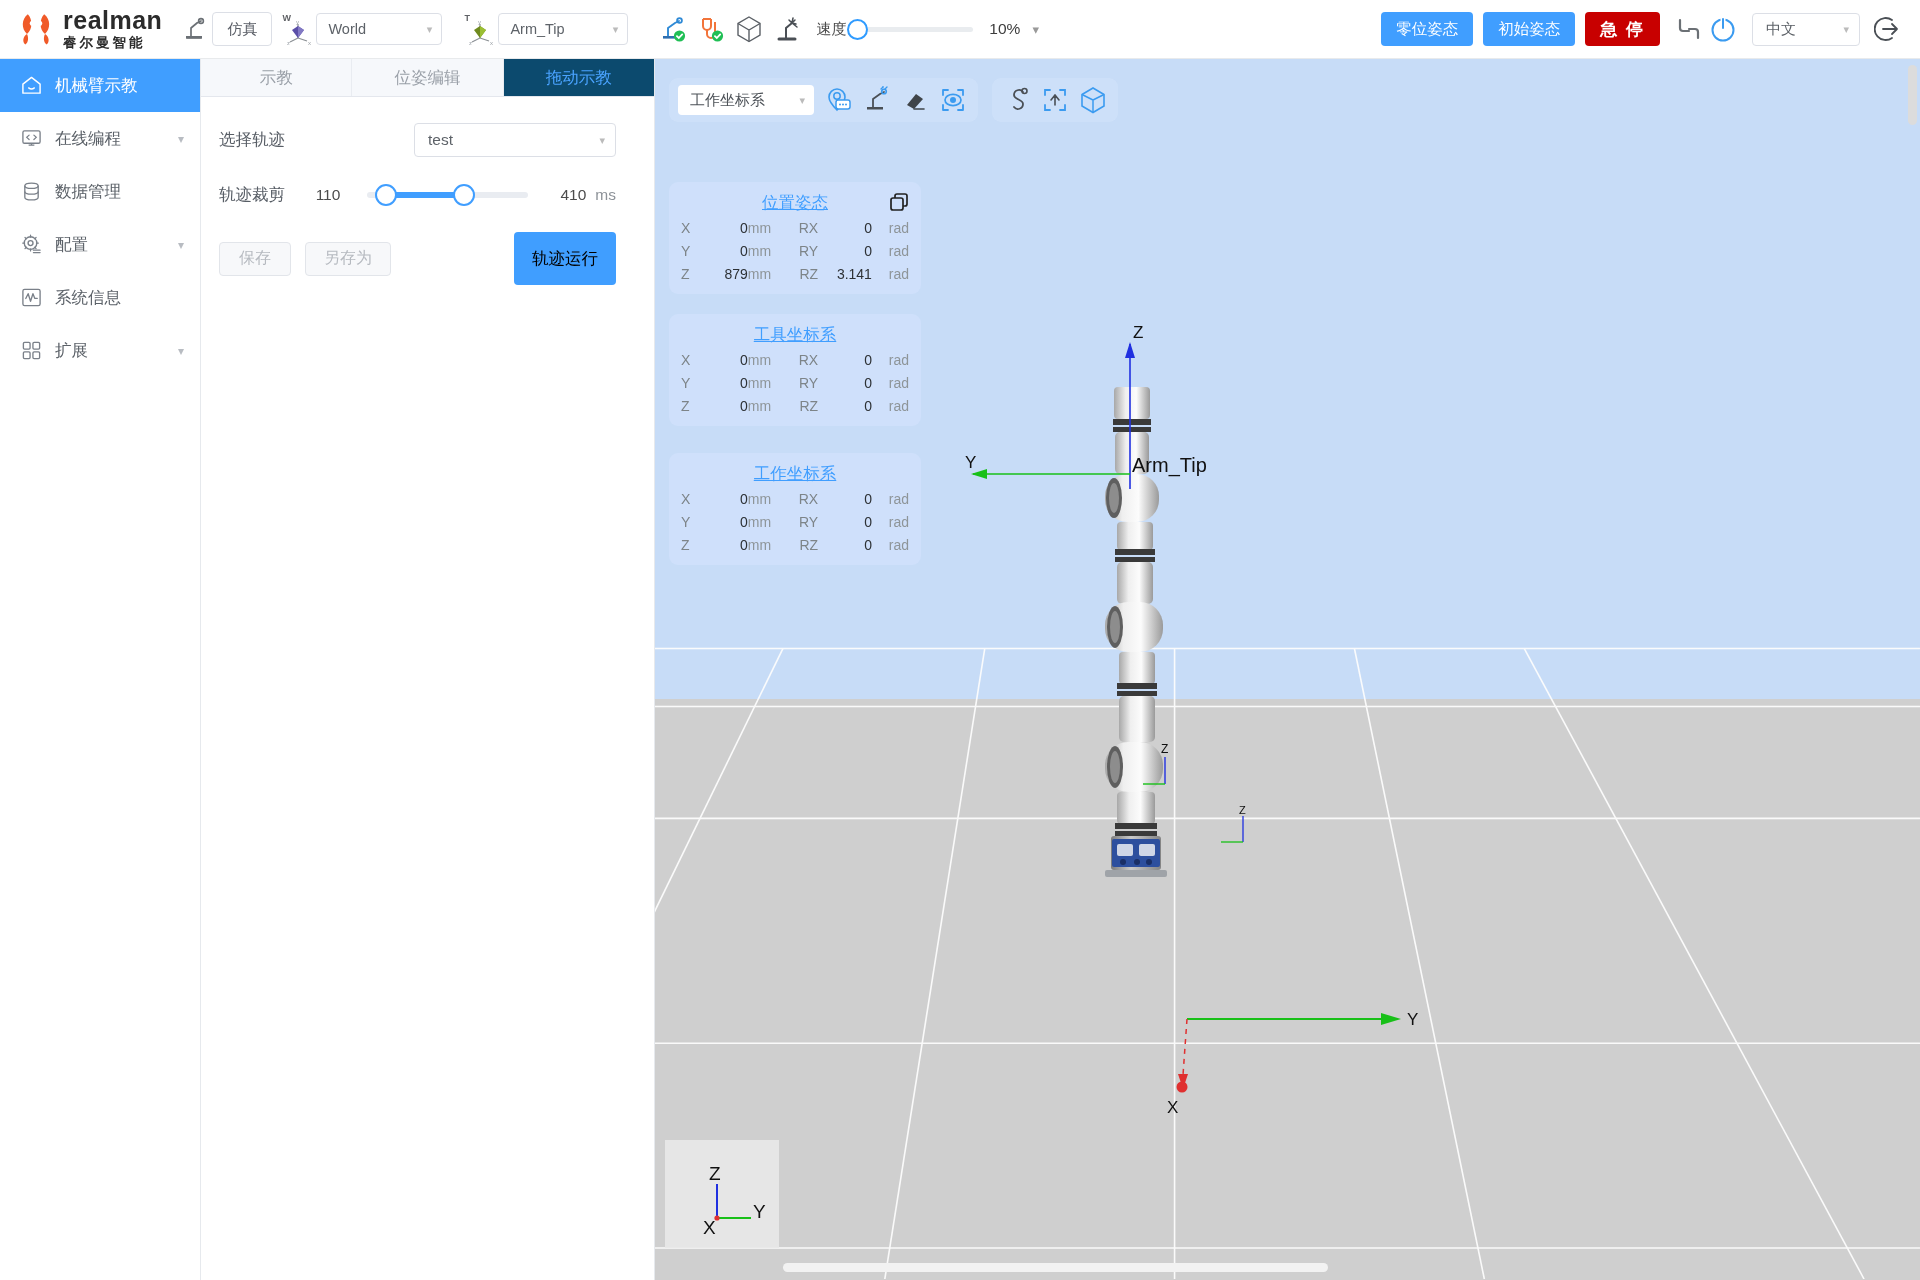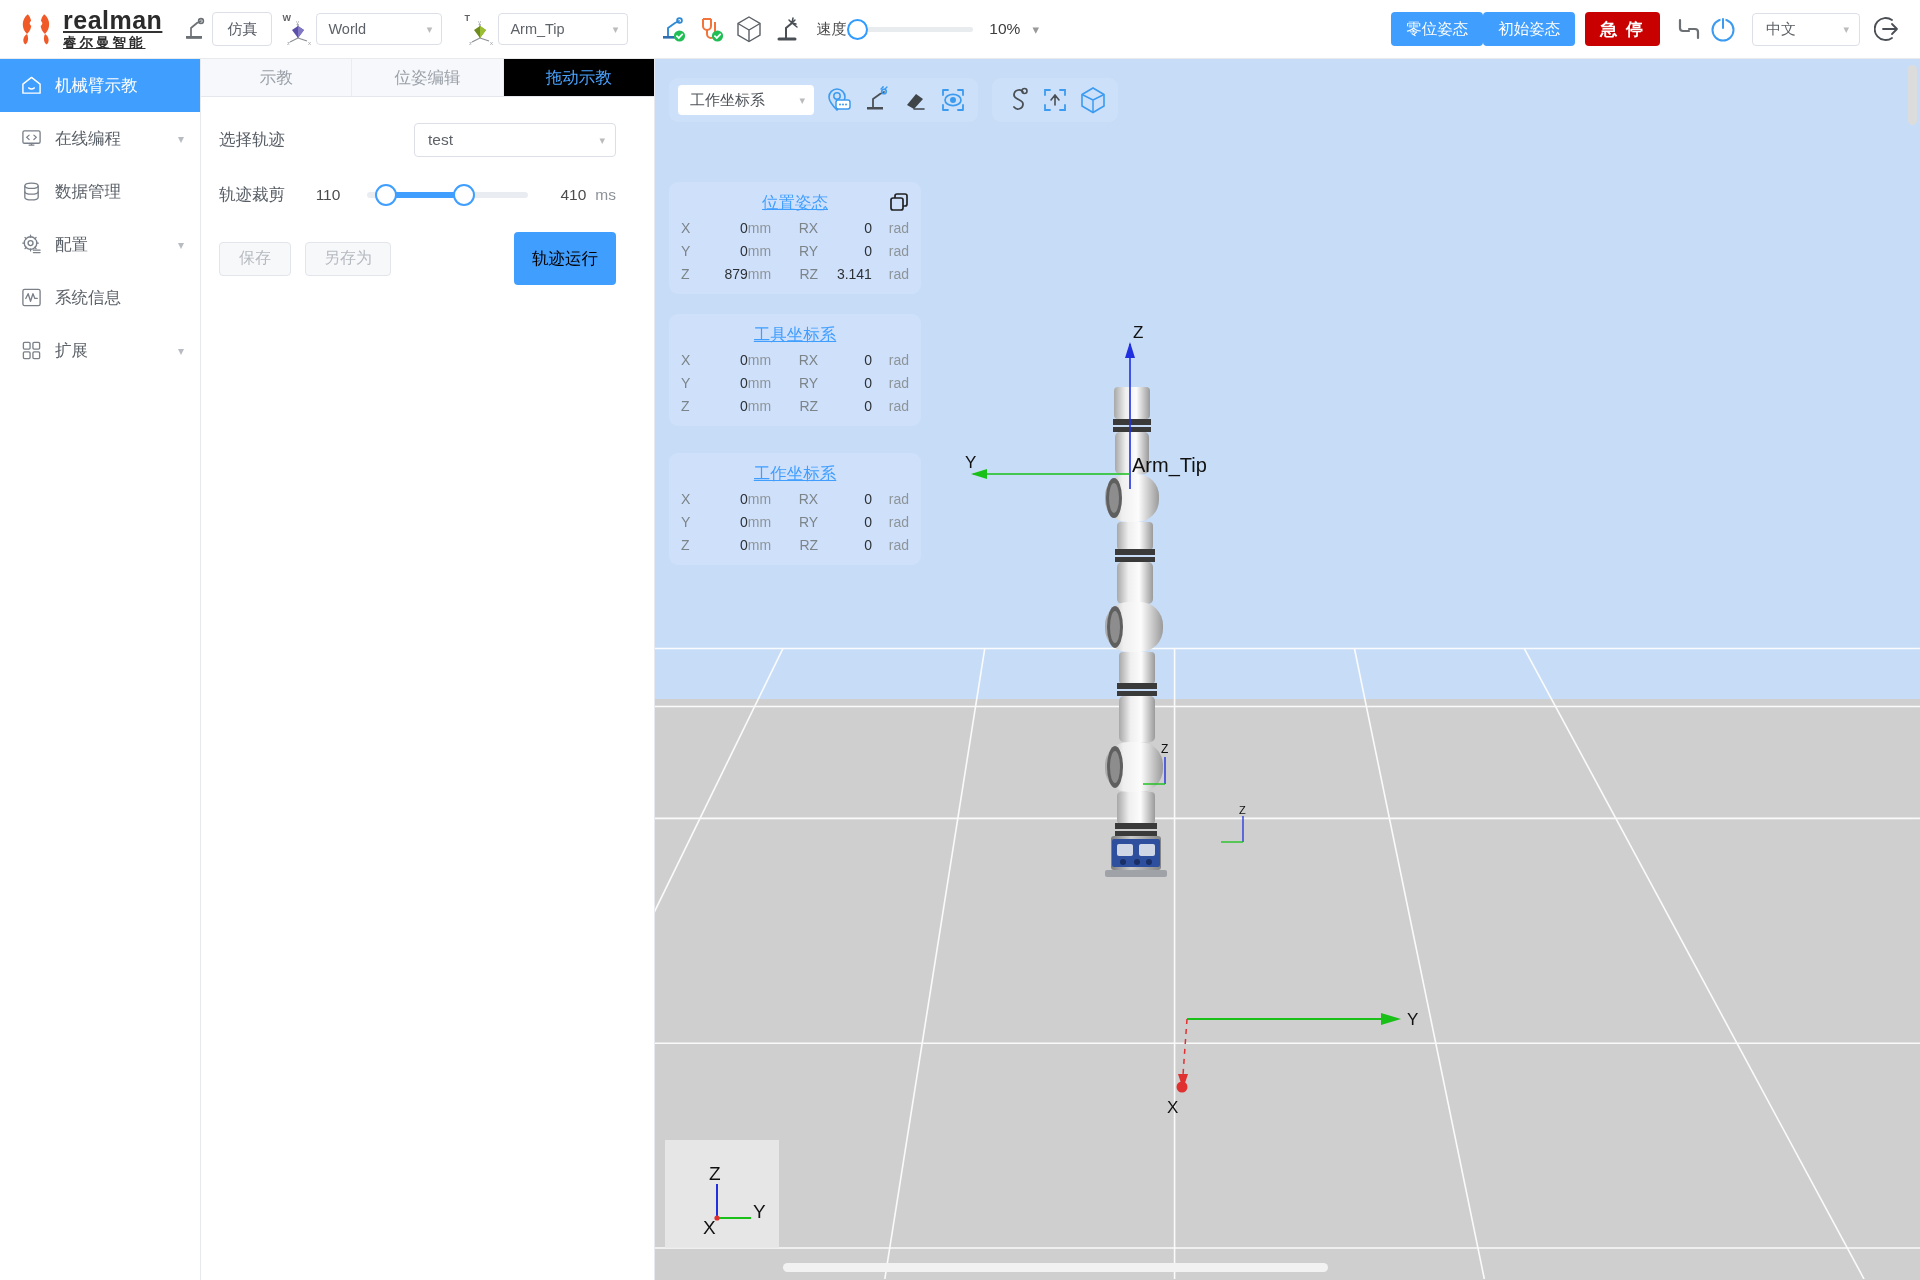--- a/index.html
+++ b/index.html
@@ -15,21 +15,21 @@
 
   
   .topbar {
     height: 59px; min-height: 59px;
     display: flex; align-items: center;
     background: #fff;
     border-bottom: 1px solid #e8eaec;
     padding: 0 14px 0 18px;
     gap: 0;
   }
-  .logo { display: flex; align-items: center; gap: 9px; margin-right: 16px; text-decoration: underline; }
+  .logo { display: flex; align-items: center; gap: 9px; margin-right: 16px; }
   .logo-mark { width: 36px; height: 36px; flex: 0 0 36px; }
   .logo-text { display: flex; flex-direction: column; line-height: 1; }
   .logo-name { font-size: 25px; font-weight: bold; letter-spacing: .5px; color: #2b2b2b; }
   .logo-sub { font-size: 13.5px; font-weight: bold; letter-spacing: 3px; color: #2b2b2b; margin-top: 3px; }
 
   .tb-icon-btn {
     width: 34px; height: 34px;
     display: flex; align-items: center; justify-content: center;
     cursor: pointer; flex: 0 0 auto;
   }
@@ -69,21 +69,21 @@
     background: #fff; border: 2px solid #2f9bff;
   }
   .speed-val { font-size: 15.5px; color: #3d3d3d; min-width: 38px; text-align: right;}
   .speed-caret { color: #999; font-size: 13px; margin-left: 3px; cursor: pointer; }
 
   .spacer { flex: 1 1 auto; }
 
   .btn-blue {
     height: 34px; background: #409eff; color: #fff;
     border: none; border-radius: 4px; font-size: 15.5px;
-    padding: 0 15px; cursor: pointer; 
+    padding: 0 15px; cursor: pointer; margin-left: 10px;
     font-family: inherit;
   }
   .btn-red {
     height: 34px; background: #c80000; color: #fff;
     border: none; border-radius: 4px; font-size: 17px; font-weight: bold;
     padding: 0 15px; cursor: pointer; margin-left: 10px; letter-spacing: 2px;
     font-family: inherit;
   }
   .lang-select {
     height: 33px; width: 108px; border: 1px solid #dcdfe6; border-radius: 4px;
@@ -114,21 +114,21 @@
   .leftpanel {
     width: 454px; min-width: 454px; background: #fff;
     border-right: 1px solid #e6e9ed; display: flex; flex-direction: column;
   }
   .tabs { display: flex; height: 38px; border-bottom: 1px solid #e4e7ed; }
   .tab {
     flex: 1 1 0; display: flex; align-items: center; justify-content: center;
     font-size: 16.5px; color: #9aa0a8; background: #f6f8fb;
     border-right: 1px solid #e9ecf1; cursor: pointer;
   }
-  .tab.active { color: #4aa3ff; background: #000000; border-right: none; }
+  .tab.active { color: #4aa3ff; background: #0c4a6e; border-right: none; }
 
   .panel-body { padding: 26px 38px 0 18px; }
   .form-row { display: flex; align-items: center; margin-bottom: 27px; }
   .form-label { font-size: 16.5px; color: #585e66; width: 96px; flex: 0 0 96px; }
   .field-select {
     margin-left: auto; width: 202px; height: 34px;
     border: 1px solid #dcdfe6; border-radius: 4px; background: #fff;
     display: flex; align-items: center; justify-content: space-between;
     padding: 0 10px 0 13px; font-size: 15.5px; color: #5d6268; cursor: pointer;
   }

